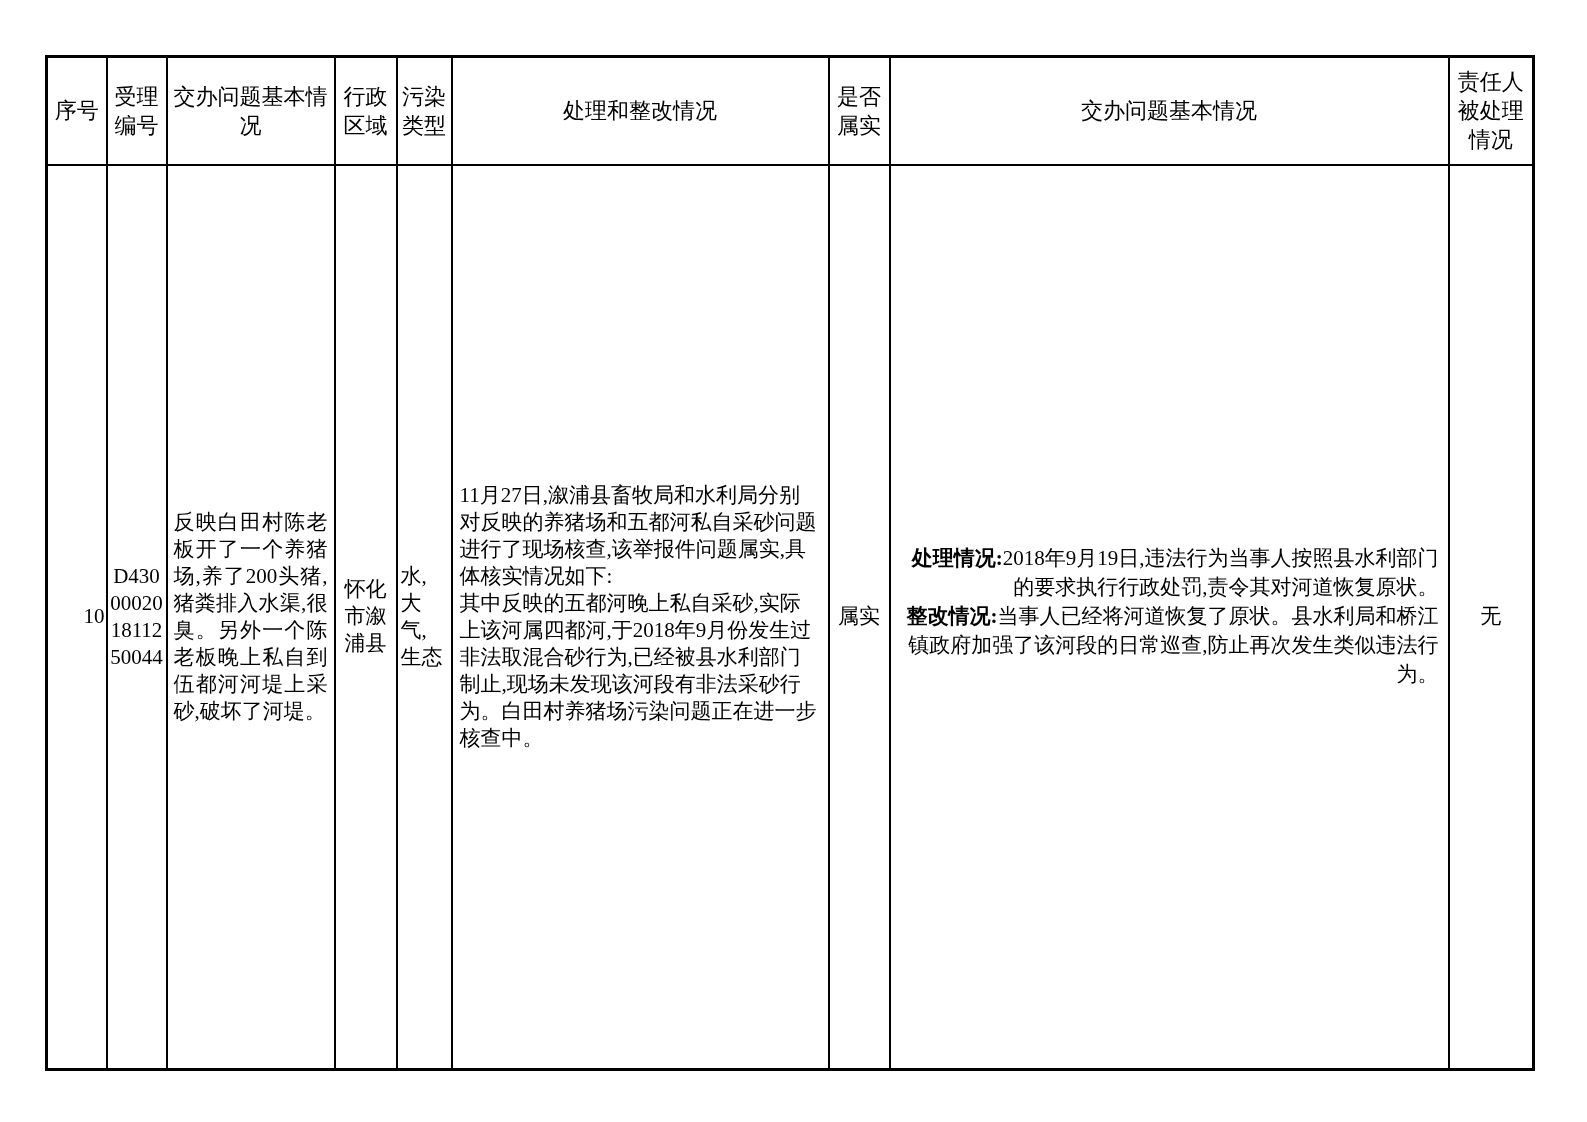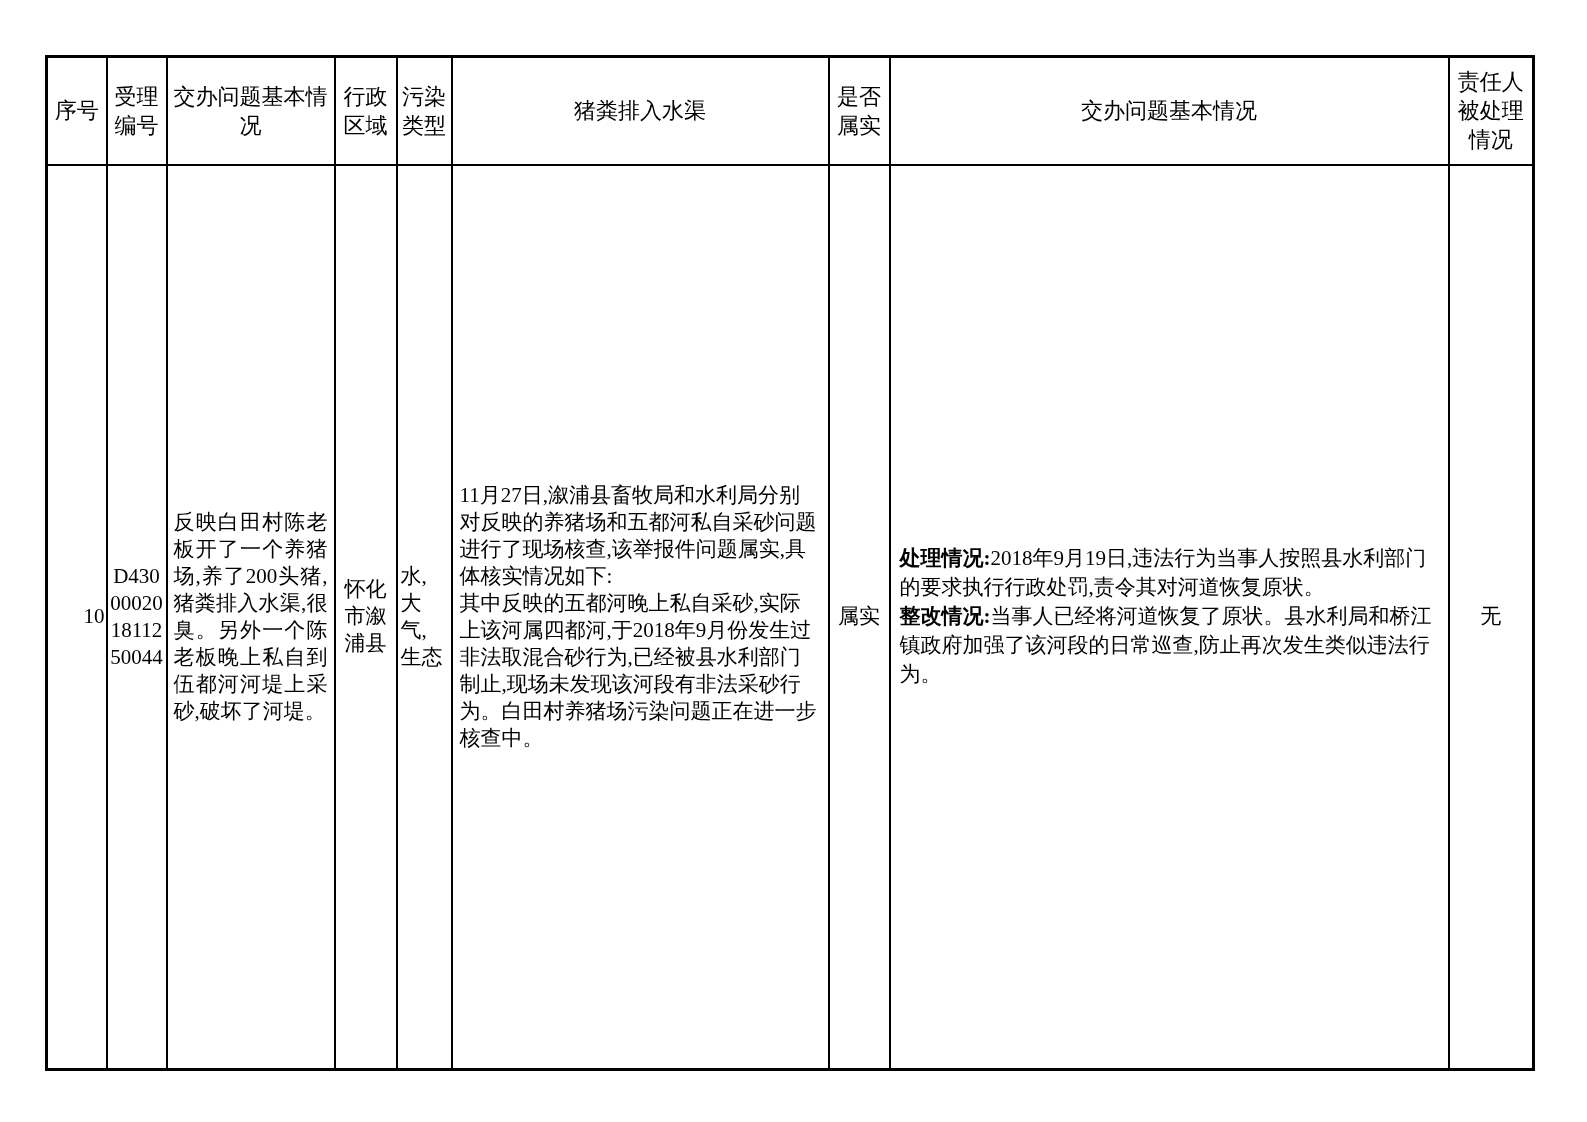--- a/index.html
+++ b/index.html
@@ -47,21 +47,21 @@
     font-size: 21px;
     line-height: 27px;
   }
   .c-serial   { text-align: right; }
   .c-code     { text-align: center; word-break: break-all; padding: 0 2px; }
   .c-problem  { text-align: justify; padding: 0 6px; margin-left: 37px; }
   .c-region   { text-align: center; padding: 0 8px; }
   .c-pollution{ text-align: left; padding: 0 3px; }
   .c-invest   { text-align: left; padding: 0 7px; white-space: pre-line; }
   .c-istrue   { text-align: center; }
-  .c-handling { text-align: left; padding: 0 9px; line-height: 29px; margin-left: 45px; }
+  .c-handling { text-align: right; padding: 0 9px; line-height: 29px; margin-left: 45px; }
   .c-resp     { text-align: center; }
   .hl-label   { font-weight: bold; }
   .footer {
     position: absolute;
     left: 45px;
     top: 1072px;
     width: 1487px;
     text-align: center;
     font-size: 16px;
     letter-spacing: 1px;
@@ -87,21 +87,21 @@
     <thead>
       <tr>
         <th style="white-space:pre-line">序号</th>
         <th style="white-space:pre-line">受理
 编号</th>
         <th style="white-space:pre-line">交办问题基本情况</th>
         <th style="white-space:pre-line">行政
 区域</th>
         <th style="white-space:pre-line">污染
 类型</th>
-        <th style="white-space:pre-line">猪粪排入水渠</th>
+        <th style="white-space:pre-line">处理和整改情况</th>
         <th style="white-space:pre-line">是否
 属实</th>
         <th style="white-space:pre-line">交办问题基本情况</th>
         <th style="white-space:pre-line">责任人
 被处理
 情况</th>
       </tr>
     </thead>
     <tbody>
       <tr>

